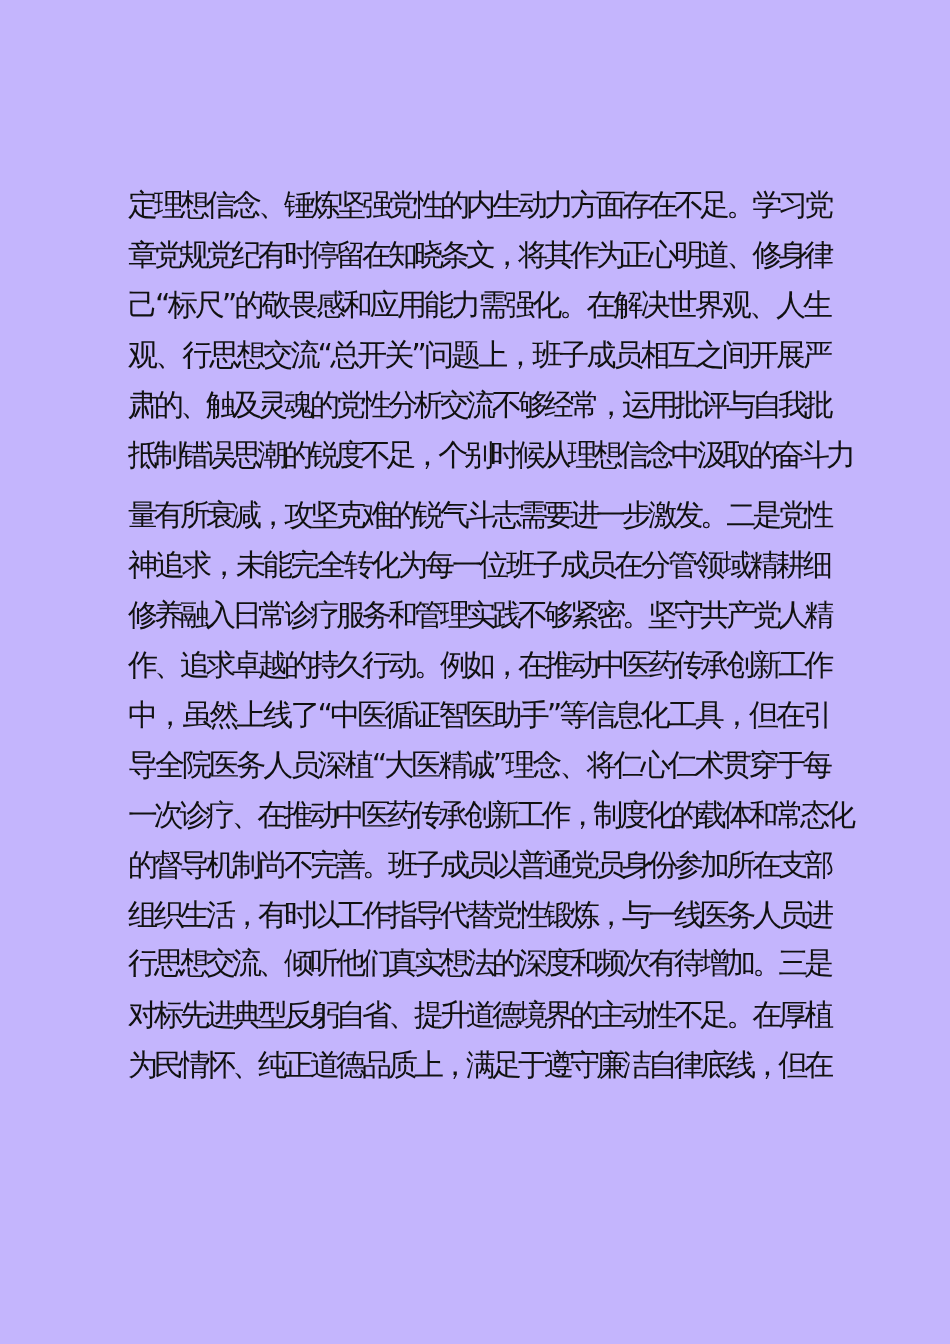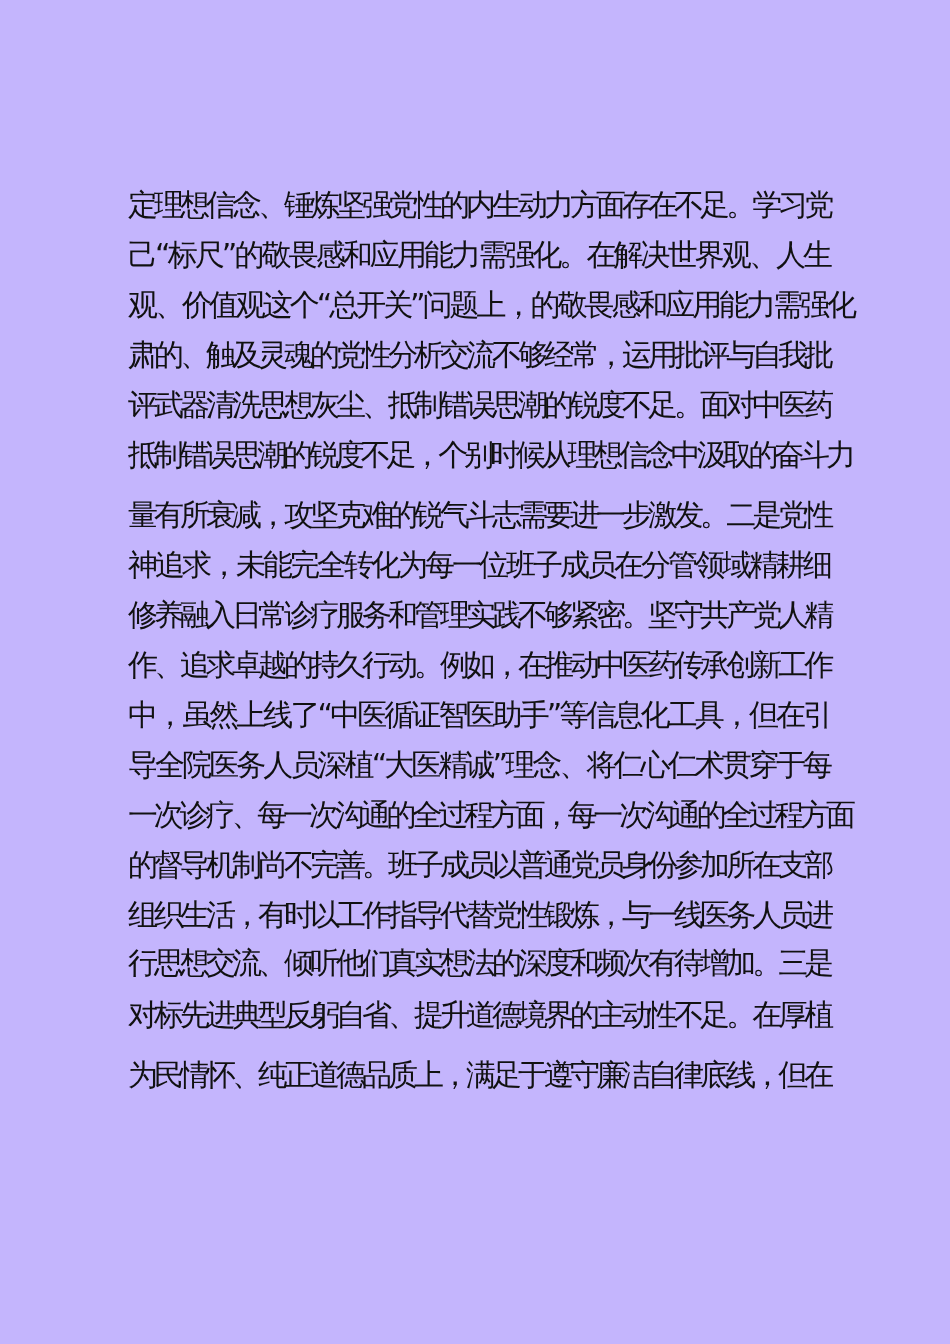--- a/index.html
+++ b/index.html
@@ -42,31 +42,31 @@
       letter-spacing: 0;
       overflow: visible;
     }
   </style>
 </head>
 <body>
 
 <div class="page">
   <div class="body-text">
     <span class="line" style="display: block; letter-spacing: -4.15px;">定理想信念、锤炼坚强党性的内生动力方面存在不足。学习党</span>
+    <span class="line" style="display: block; letter-spacing: -4.15px;">章党规党纪有时停留在知晓条文，将其作为正心明道、修身律</span>
     <span class="line" style="display: block; letter-spacing: -3.04px;">己“标尺”的敬畏感和应用能力需强化。在解决世界观、人生</span>
-    <span class="line" style="display: block; letter-spacing: -3.04px;">观、价值观这个“总开关”问题上，的敬畏感和应用能力需强化</span>
+    <span class="line" style="display: block; letter-spacing: -3.04px;">观、行思想交流“总开关”问题上，班子成员相互之间开展严</span>
     <span class="line" style="display: block; letter-spacing: -4.15px;">肃的、触及灵魂的党性分析交流不够经常，运用批评与自我批</span>
-    <span class="line" style="display: block; letter-spacing: -4.15px;">评武器清洗思想灰尘、抵制错误思潮的锐度不足。面对中医药</span>
     <span class="line" style="display: block; letter-spacing: -4.15px;">抵制错误思潮的锐度不足，个别时候从理想信念中汲取的奋斗力</span>
     <span class="line" style="display: block; letter-spacing: -4.15px; margin-top: 10px;">量有所衰减，攻坚克难的锐气斗志需要进一步激发。二是党性</span>
     <span class="line" style="display: block; letter-spacing: -3.12px;">神追求，未能完全转化为每一位班子成员在分管领域精耕细</span>
     <span class="line" style="display: block; letter-spacing: -4.15px;">修养融入日常诊疗服务和管理实践不够紧密。坚守共产党人精</span>
     <span class="line" style="display: block; letter-spacing: -4.15px;">作、追求卓越的持久行动。例如，在推动中医药传承创新工作</span>
     <span class="line" style="display: block; letter-spacing: -3.04px;">中，虽然上线了“中医循证智医助手”等信息化工具，但在引</span>
     <span class="line" style="display: block; letter-spacing: -3.04px;">导全院医务人员深植“大医精诚”理念、将仁心仁术贯穿于每</span>
-    <span class="line" style="display: block; letter-spacing: -4.15px;">一次诊疗、每一次沟通的全过程方面，每一次沟通的全过程方面</span>
+    <span class="line" style="display: block; letter-spacing: -4.15px;">一次诊疗、在推动中医药传承创新工作，制度化的载体和常态化</span>
     <span class="line" style="display: block; letter-spacing: -4.15px;">的督导机制尚不完善。班子成员以普通党员身份参加所在支部</span>
     <span class="line" style="display: block; letter-spacing: -4.15px;">组织生活，有时以工作指导代替党性锻炼，与一线医务人员进</span>
     <span class="line" style="display: block; letter-spacing: -4.15px; font-family: Liberation Mono, monospace;">行思想交流、倾听他们真实想法的深度和频次有待增加。三是</span>
     <span class="line" style="display: block; letter-spacing: -4.15px;">对标先进典型反躬自省、提升道德境界的主动性不足。在厚植</span>
-    <span class="line" style="display: block; letter-spacing: -4.15px; margin-top: 10px;">为民情怀、纯正道德品质上，满足于遵守廉洁自律底线，但在</span>
+    <span class="line" style="display: block; letter-spacing: -4.15px;">为民情怀、纯正道德品质上，满足于遵守廉洁自律底线，但在</span>
   </div>
 </div>
 
 </body></html>

